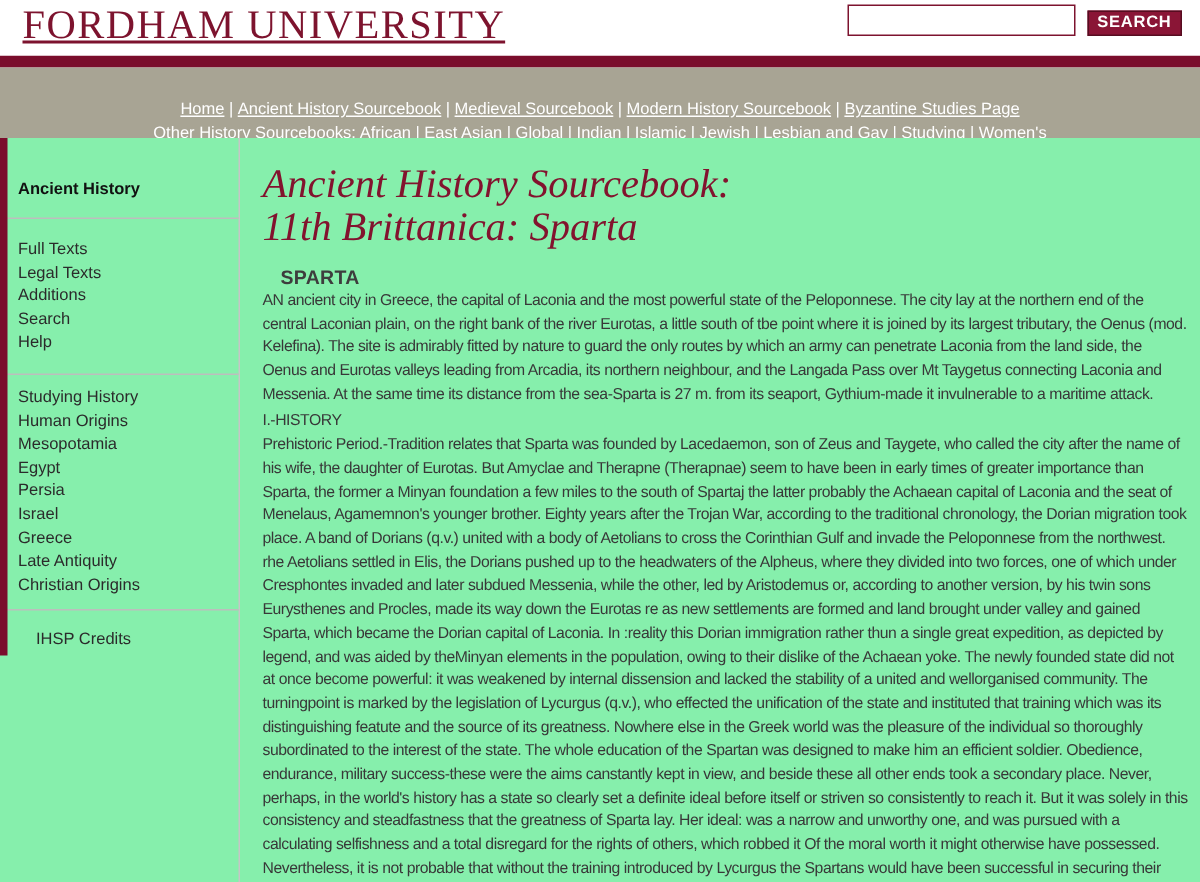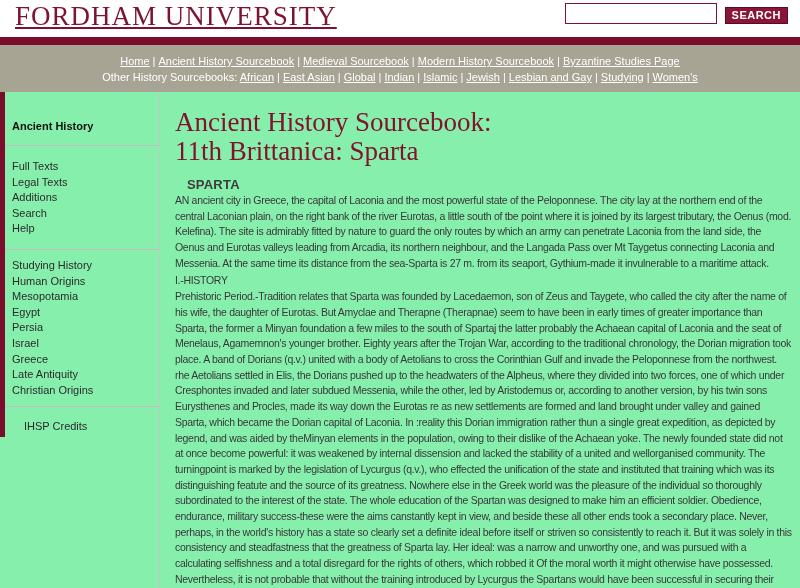--- a/index.html
+++ b/index.html
@@ -10,38 +10,38 @@
     font-size:27px;color:#7d132e;letter-spacing:1px;font-weight:400;cursor:pointer;text-decoration:underline;}
   .search{position:absolute;right:12px;top:3px;display:flex;align-items:flex-start;}
   .search input{width:152px;height:21px;border:1px solid #7d132e;box-sizing:border-box;outline:none;
     font-size:12px;padding:2px 4px;}
   .search-btn{margin-left:8px;margin-top:4px;background:#8a1536;color:#fff;border:1px solid #570c20;
     font-weight:bold;font-size:11px;line-height:13px;padding:1px 6px;letter-spacing:0.5px;
     font-family:"Liberation Sans",sans-serif;cursor:pointer;}
   .maroon-bar{height:8px;background:#7a0d2c;}
   
   .navbar{height:47px;background:#a8a494;color:#fff;font-size:11px;text-align:center;
-    box-sizing:border-box;padding-top:8px;line-height:16px;}
+    box-sizing:border-box;padding-top:20px;line-height:16px;}
   .navbar a{color:#ffffff;text-decoration:underline;cursor:pointer;}
   .navbar .plain{text-decoration:none;}
   .sep{margin:0 3px;}
   
   .content{position:relative;display:flex;height:564px;background:#86efac;}
   .maroon-strip{position:absolute;left:0;top:0;width:5px;height:345px;background:#7a0d2c;}
   .sidebar{width:160px;flex-shrink:0;box-sizing:border-box;border-right:1px solid #c6c6c6;
     font-size:11px;color:#2b2b2b;}
   .sb-title-wrap{padding:28px 0 13px 12px;border-bottom:1px solid #bdbdbd;font-weight:bold;color:#111;}
   .sb-group{padding:13px 0 12px 12px;border-bottom:1px solid #bdbdbd;}
   .sb-group.g3{padding:8px 0 8px 12px;}
   .sb-group.last{border-bottom:none;padding-top:12px;padding-left:24px;}
   .sb-item{line-height:15.6px;cursor:pointer;}
   
   .main{flex:1;padding:0 8px 0 15px;box-sizing:border-box;}
   .page-title{margin:16px 0 0 0;font-family:"Liberation Serif",serif;font-size:27px;line-height:29px;
-    color:#82132e;font-weight:400;}
+    color:#82132e;font-weight:400;font-style:italic;}
   .article-heading{margin:11px 0 0 12px;font-size:13px;color:#3d3d3d;font-weight:bold;letter-spacing:0.2px;
     font-family:"Liberation Sans",sans-serif;}
   .main p{margin:1px 0 0 0;font-size:10.5px;letter-spacing:-0.3px;line-height:15.7px;color:#383838;}
 </style>
 </head>
 <body>
 
 <div class="header">
   <div class="wordmark">FORDHAM UNIVERSITY</div>
   <div class="search">

